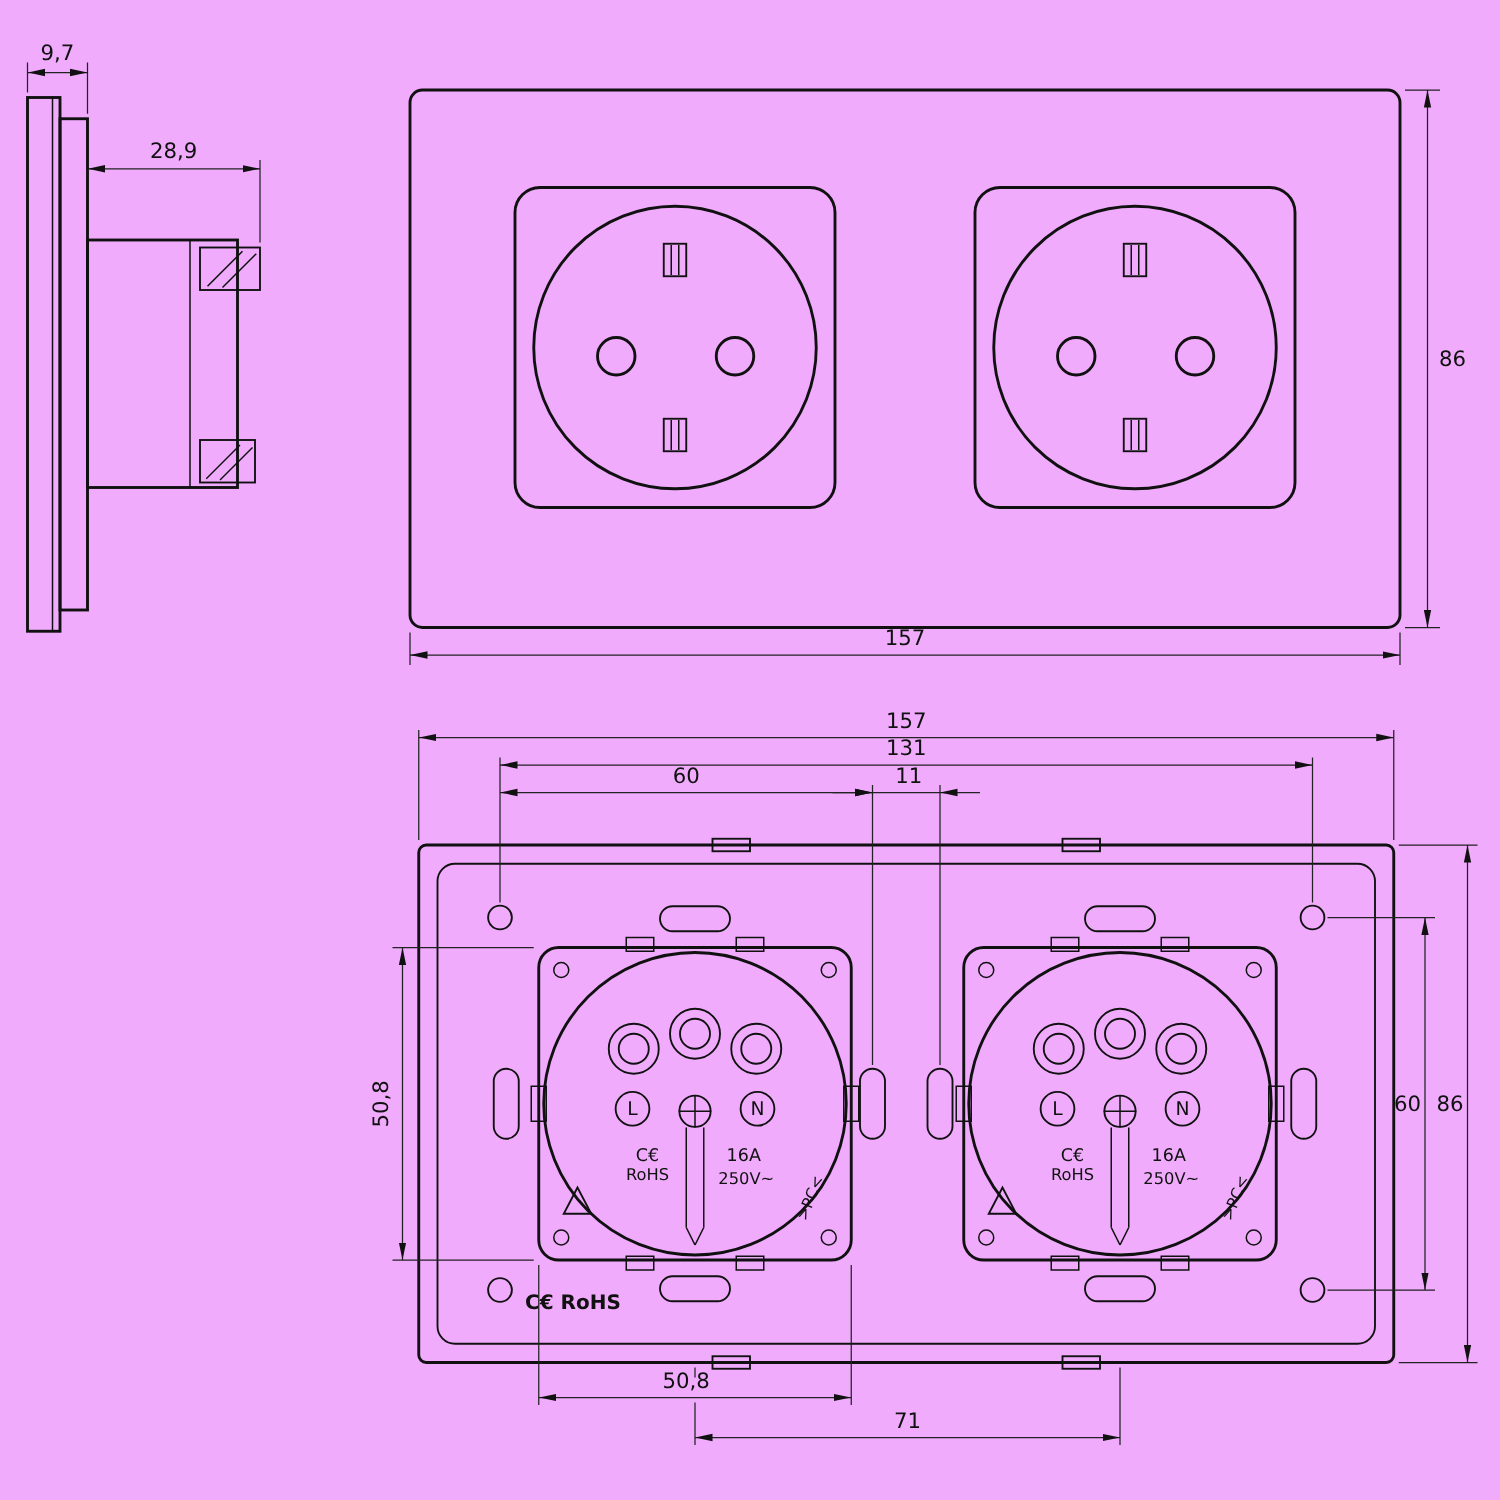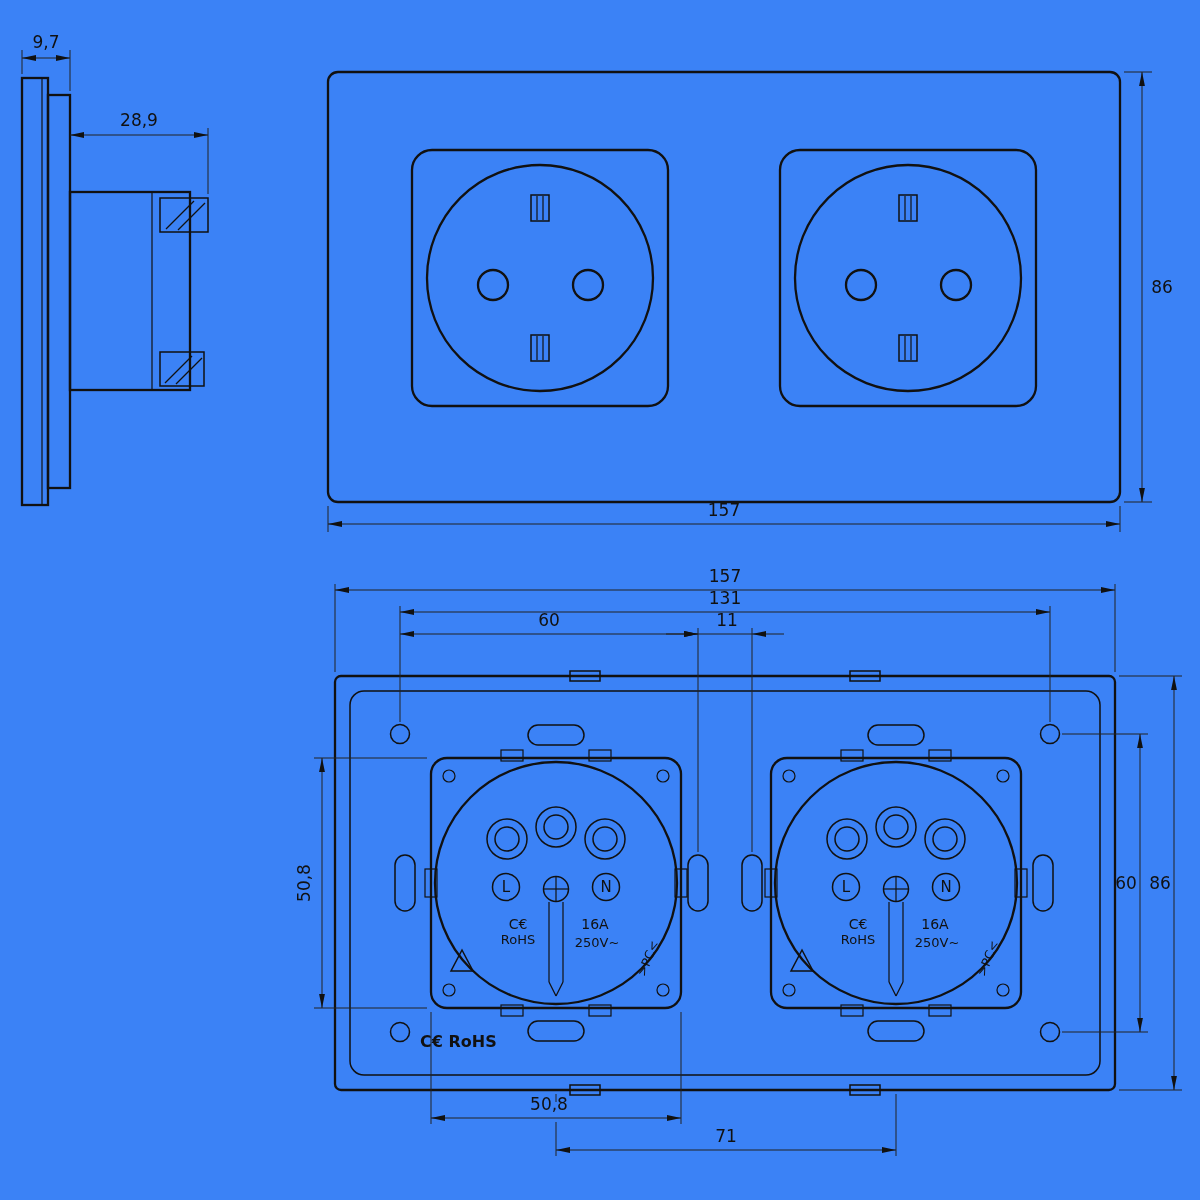--- a/index.html
+++ b/index.html
@@ -1,16 +1,16 @@
 <!DOCTYPE html>
 <html><head>
 <meta charset="utf-8">
 <style>
   html,body{margin:0;padding:0;background:#fff;}
-  .stage{width:1200px;height:1200px;position:relative;background:#3b82f6;}
+  .stage{width:1200px;height:1200px;position:relative;background:#f0abfc;}
   svg{display:block;}
   svg text{font-family:"DejaVu Sans","Liberation Sans",sans-serif;fill:#111;}
   .dim-label{font-size:17px;}
   .mark{font-size:14px;}
   .mark-sm{font-size:13px;}
   .mark-pc{font-size:12.5px;}
   .mark-bold{font-size:16px;font-weight:bold;}
   .letter{font-size:15px;}
   .o{fill:none;stroke:#111;stroke-width:2.3;}
   .o2{fill:none;stroke:#111;stroke-width:1.5;}

